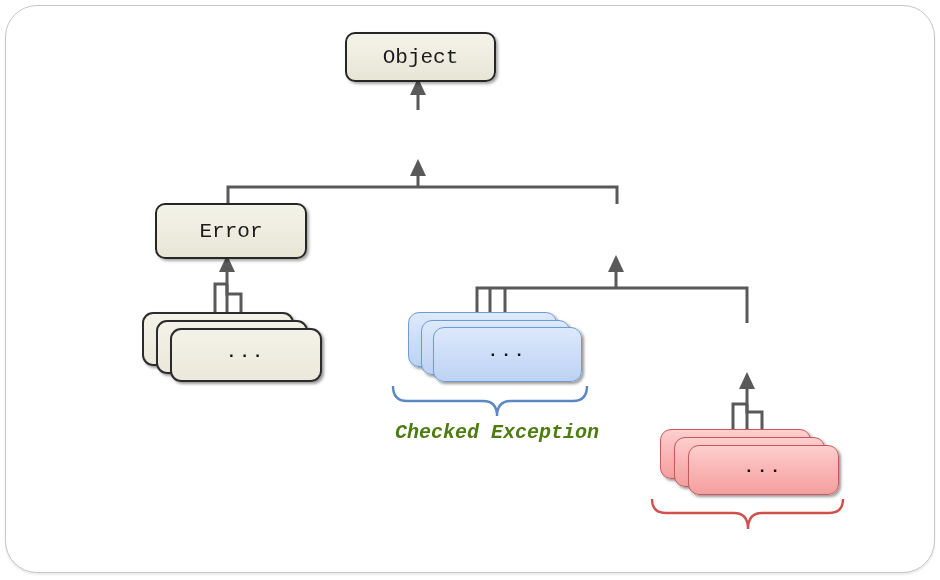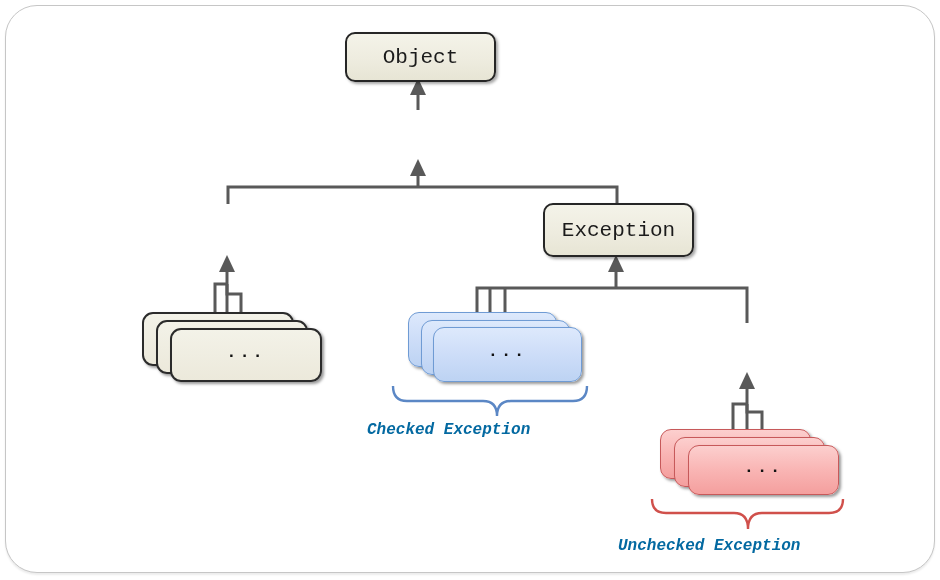--- a/index.html
+++ b/index.html
@@ -42,22 +42,22 @@
   }
   .card.pink{
     width:149px;height:48px;border:1.5px solid #c7595a;
     background:linear-gradient(180deg,#fccfce 0%,#f9b5b4 50%,#f49f9e 100%);
   }
   .ellipsis{
     font-weight:bold;font-size:17px;letter-spacing:3px;color:#111111;
     transform:translateY(-3px);
   }
   .brace-label{
-    position:absolute;z-index:2;width:260px;text-align:left;
-    font-weight:bold;font-style:italic;font-size:16px;color:#0369a1;
+    position:absolute;z-index:2;width:260px;text-align:center;
+    font-weight:bold;font-style:italic;font-size:20px;color:#4d7c0f;
   }
 </style>
 </head>
 <body>
 
 <div class="canvas">
   <div class="slide-frame"></div>
 
   <svg class="wires" width="940" height="580" viewBox="0 0 940 580">
 
@@ -87,24 +87,24 @@
 
     <path d="M393,386 Q393,401 407,401 L483,401 Q497,401 497,416 Q497,401 511,401 L573,401 Q587,401 587,386" fill="none" stroke-width="2.4" stroke="#5b87c5"></path>
     <path d="M652,499 Q652,513 666,513 L734,513 Q748,513 748,529 Q748,513 762,513 L829,513 Q843,513 843,499" fill="none" stroke-width="2.4" stroke="#d0504b"></path>
   </svg>
 
   <div class="node" style="left:345px;top:32px;width:147px;height:46px">
     <span>Object</span>
   </div>
 
 
+  <div class="node" style="left:155px;top:203px;width:148px;height:52px">
+    <span>Error</span>
+  </div>
 
-  <div class="node" style="left:543px;top:203px;width:147px;height:50px">
-    <span>Exception</span>
-  </div>
 
 
   <div class="stack" style="left:142px;top:312px">
     <div class="card beige" style="left:0;top:0"></div>
     <div class="card beige" style="left:14px;top:8px"></div>
     <div class="card beige" style="left:28px;top:16px">
       <span class="ellipsis">...</span>
     </div>
   </div>
 
@@ -118,14 +118,13 @@
 
   <div class="stack" style="left:660px;top:429px">
     <div class="card pink" style="left:0;top:0"></div>
     <div class="card pink" style="left:14px;top:8px"></div>
     <div class="card pink" style="left:28px;top:16px">
       <span class="ellipsis">...</span>
     </div>
   </div>
 
   <div class="brace-label" style="left:367px;top:421px">Checked Exception</div>
-  <div class="brace-label" style="left:618px;top:537px">Unchecked Exception</div>
 </div>
 
 </body></html>

